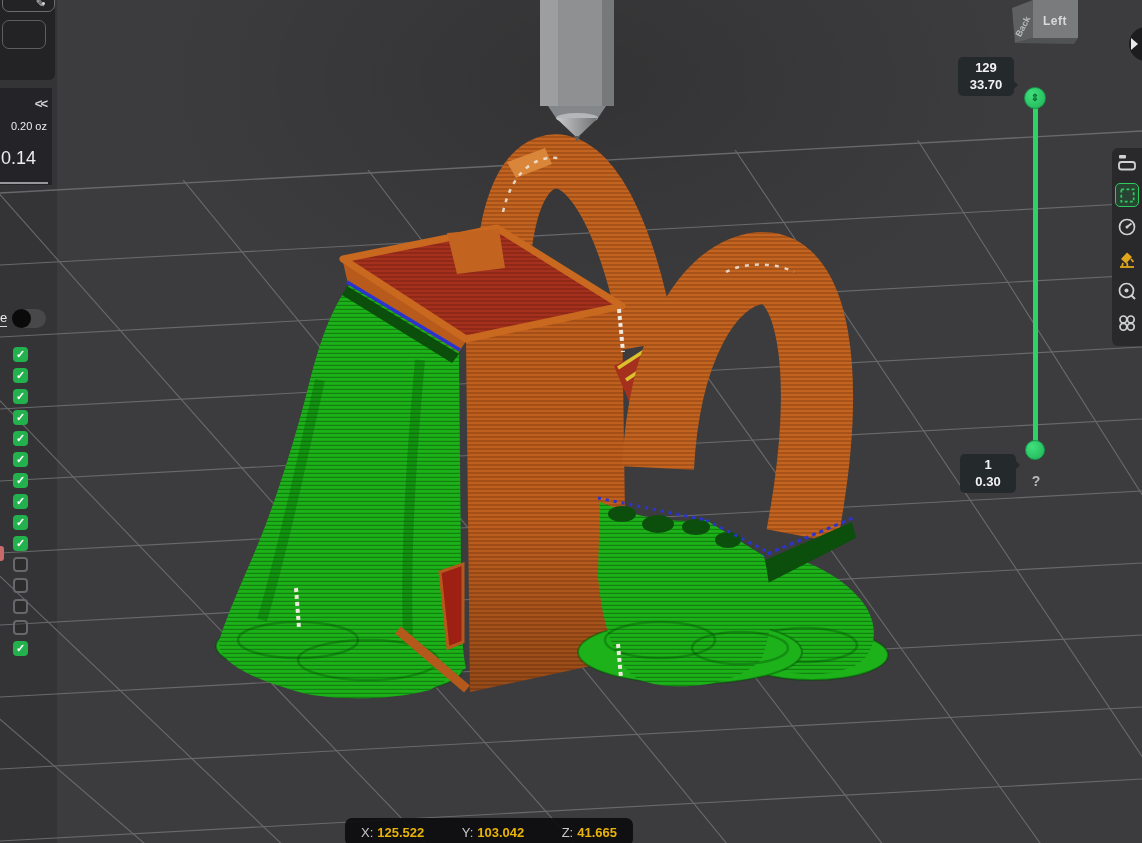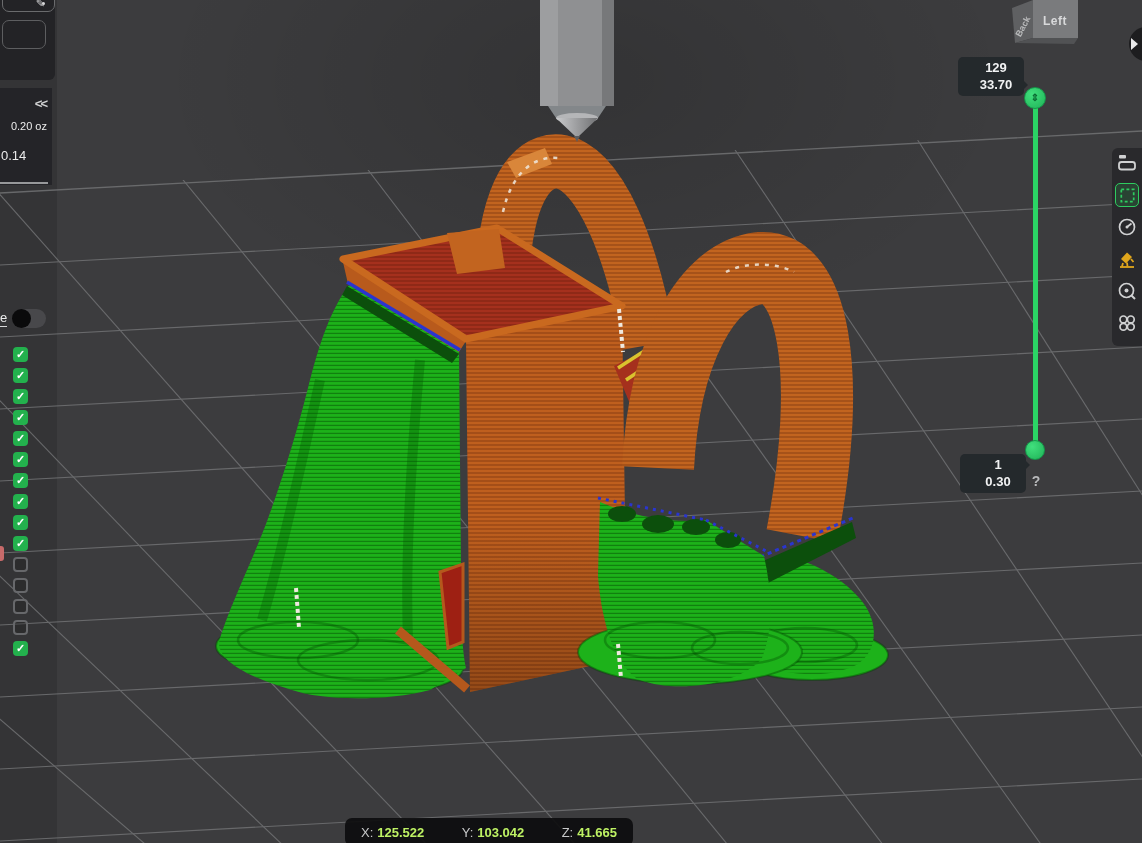--- a/index.html
+++ b/index.html
@@ -11,21 +11,21 @@
   #scene-svg{position:absolute;left:0;top:0;}
 
   
   .blockA{position:absolute;left:0;top:0;width:55px;height:80px;background:#232326;border-radius:0 0 6px 0;}
   .btn-cut{position:absolute;left:2px;top:-16px;width:42px;height:26px;border:1.5px solid #6a6b6d;border-radius:7px;color:#cfcfd1;font-size:11px;text-align:right;padding-right:9px;line-height:36px;}
   .dotty{position:absolute;left:42px;top:2px;width:3px;height:3px;border-radius:50%;background:#d7d7d8;}
   .btn-outline{position:absolute;left:2px;top:20px;width:42px;height:27px;border:1.5px solid #5d5e60;border-radius:7px;}
   .blockB{position:absolute;left:0;top:88px;width:52px;height:97px;background:#242428;overflow:hidden;}
   .collapse{position:absolute;right:6px;top:8px;color:#d2d3d4;font-size:13px;font-weight:700;letter-spacing:-2px;cursor:default;}
   .weight{position:absolute;right:5px;top:32px;color:#ececec;font-size:11px;white-space:nowrap;}
-  .costv{position:absolute;left:1px;top:60px;color:#ececec;font-size:13px;}
+  .costv{position:absolute;left:1px;top:60px;color:#ececec;font-size:18px;}
   .bdiv{position:absolute;left:0;bottom:1px;width:48px;height:2px;background:#97989a;}
 
   
   .toggle-label{position:absolute;left:0;top:310px;color:#eceded;font-size:13px;border-bottom:1.5px solid #d7d8d9;padding-bottom:1px;}
   .toggle{position:absolute;left:15px;top:309px;width:31px;height:19px;border-radius:10px;background:#48484b;}
   .knob{position:absolute;left:-3px;top:0;width:19px;height:19px;border-radius:50%;background:#0a0a0b;}
   .cb-list{position:absolute;left:13px;top:347px;}
   .cb{width:15px;height:15px;margin-bottom:6px;border-radius:4px;box-sizing:border-box;}
   .cb.on{background:#23b14d;color:#fff;font-size:11px;font-weight:800;line-height:15px;text-align:center;}
   .cb.off{border:2px solid #67686b;background:rgba(25,25,26,.3);}
@@ -34,32 +34,32 @@
   
   .toolbar{position:absolute;right:0;top:148px;width:30px;height:198px;background:#29292c;border-radius:6px 0 0 6px;padding-top:3px;box-sizing:border-box;}
   .tool{width:24px;height:24px;margin:0 auto 8px auto;display:flex;align-items:center;justify-content:center;border-radius:5px;}
   .tool.active{border:1.5px solid #2ecc5f;background:rgba(46,204,95,.16);box-sizing:border-box;}
 
   
   .track{position:absolute;left:1033px;top:98px;width:5px;height:351px;background:#2bd465;border-radius:3px;}
   .handle{position:absolute;border-radius:50%;background:radial-gradient(circle at 35% 32%,#41e07d,#1fb257);border:1px solid #15984a;box-sizing:border-box;}
   .handle.top{left:1024px;top:87px;width:22px;height:22px;color:#0a6b33;font-size:10px;font-weight:800;text-align:center;line-height:20px;}
   .handle.bottom{left:1025px;top:440px;width:20px;height:20px;}
-  .bubble{position:absolute;width:56px;background:#24292c;border-radius:5px;color:#f1f2f3;font-size:13px;font-weight:700;text-align:center;padding:2px 0 3px 10px;line-height:1.32;}
+  .bubble{position:absolute;width:56px;background:#24292c;border-radius:5px;color:#f1f2f3;font-size:13px;font-weight:700;text-align:center;padding:2px 0 3px 0;line-height:1.32;}
   .bubble.tb{left:958px;top:57px;}
   .bubble.bb{left:960px;top:454px;}
   .bubble::after{content:"";position:absolute;right:-10px;border:6px solid transparent;border-left-color:#24292c;}
   .bubble.tb::after{bottom:5px;}
   .bubble.bb::after{top:5px;}
   .help{position:absolute;left:1028px;top:473px;width:16px;text-align:center;color:#b9babc;font-size:14px;font-weight:700;}
 
   
   .statusbar{position:absolute;left:345px;top:818px;width:288px;height:28px;background:rgba(13,13,14,.92);border-radius:7px;display:flex;align-items:center;justify-content:space-between;padding:0 16px;box-sizing:border-box;font-size:13px;}
   .statusbar .lbl{color:#c7c8c9;margin-right:4px;}
-  .statusbar .val{color:#bef264;font-weight:700;}
+  .statusbar .val{color:#eab308;font-weight:700;}
   .coord{display:flex;align-items:center;}
 </style>
 </head>
 <body>
 
 <div style="position:absolute;left:0;top:0;width:1142px;height:843px;">
 <svg id="scene-svg" width="1142" height="843" viewBox="0 0 1142 843">
   <defs>
     <pattern id="ostripes" width="6" height="4" patternUnits="userSpaceOnUse">
       <line x1="0" y1="1" x2="6" y2="1" stroke="rgba(50,8,0,0.32)" stroke-width="1.2"></line>

